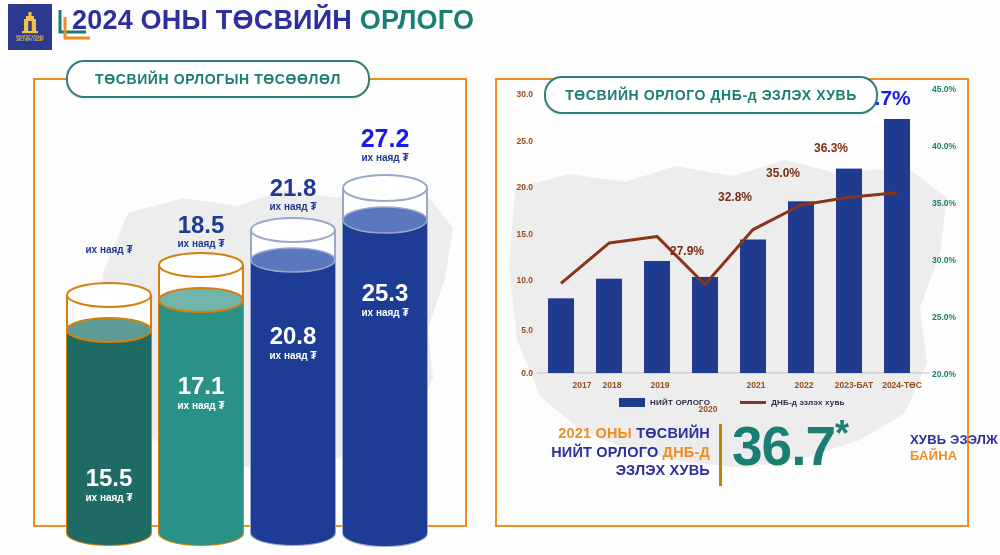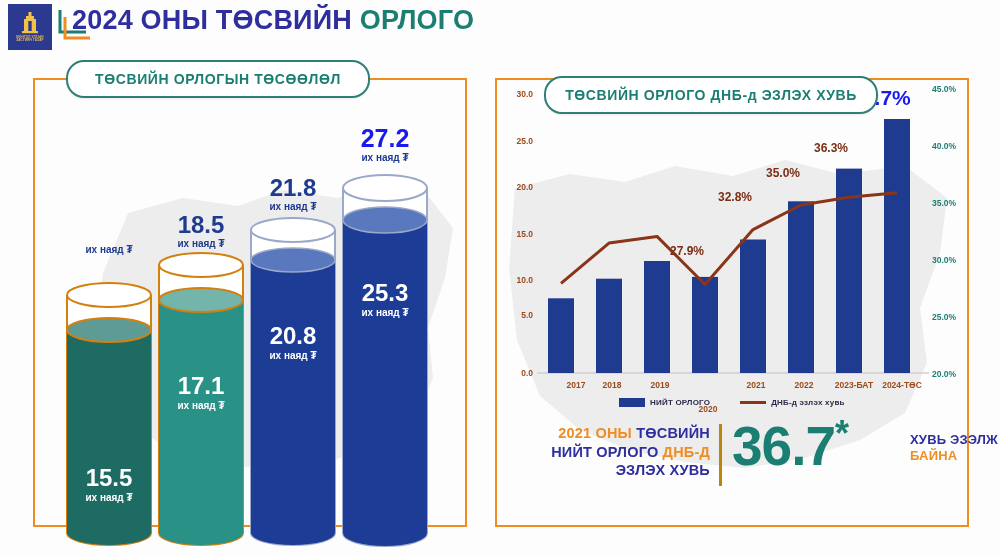--- a/index.html
+++ b/index.html
@@ -209,21 +209,21 @@
 
   <div class="panel panel-right"></div>
 
   <div class="chart">
 
     <div class="yl" style="left:0px;top:11px;width:38px;">30.0</div>
     <div class="yl" style="left:0px;top:58px;width:38px;">25.0</div>
     <div class="yl" style="left:0px;top:104px;width:38px;">20.0</div>
     <div class="yl" style="left:0px;top:151px;width:38px;">15.0</div>
     <div class="yl" style="left:0px;top:197px;width:38px;">10.0</div>
-    <div class="yl" style="left:0px;top:232px;width:38px;text-align:right;">5.0</div>
+    <div class="yl" style="left:0px;top:247px;width:38px;text-align:right;">5.0</div>
     <div class="yl" style="left:0px;top:290px;width:38px;">0.0</div>
 
     <div class="yr" style="left:437px;top:6px;width:40px;">45.0%</div>
     <div class="yr" style="left:437px;top:63px;width:40px;">40.0%</div>
     <div class="yr" style="left:437px;top:120px;width:40px;">35.0%</div>
     <div class="yr" style="left:437px;top:177px;width:40px;">30.0%</div>
     <div class="yr" style="left:437px;top:234px;width:40px;">25.0%</div>
     <div class="yr" style="left:437px;top:291px;width:40px;">20.0%</div>
 
     <svg width="400" height="310" viewBox="0 0 400 310" style="position:absolute;left:42px;top:15px;">
@@ -243,21 +243,21 @@
 
       <polyline fill="none" stroke="#8a3418" stroke-width="3" stroke-linejoin="round" points="24,190.4 72,150.1 120,143.4 168,191.5 216,136.6 264,112.0 312,104.2 360,99.8"></polyline>
     </svg>
 
     <div class="dlbl" style="left:162px;top:166px;width:60px;">27.9%</div>
     <div class="dlbl" style="left:210px;top:112px;width:60px;">32.8%</div>
     <div class="dlbl" style="left:258px;top:88px;width:60px;">35.0%</div>
     <div class="dlbl" style="left:306px;top:63px;width:60px;">36.3%</div>
     <div class="dlbl hi" style="left:348px;top:8px;width:76px;">36.7%</div>
 
-    <div class="xl" style="left:58px;top:302px;width:46px;">2017</div>
+    <div class="xl" style="left:64px;top:302px;width:46px;">2017</div>
     <div class="xl" style="left:94px;top:302px;width:46px;">2018</div>
     <div class="xl" style="left:142px;top:302px;width:46px;">2019</div>
     <div class="xl" style="left:190px;top:302px;width:46px;margin-top:24px;">2020</div>
     <div class="xl" style="left:238px;top:302px;width:46px;">2021</div>
     <div class="xl" style="left:286px;top:302px;width:46px;">2022</div>
     <div class="xl" style="left:328px;top:302px;width:62px;">2023-БАТ</div>
     <div class="xl" style="left:376px;top:302px;width:62px;">2024-ТӨС</div>
 
     <div class="legend" style="left:124px;top:320px;">
       <div class="lg-item">

